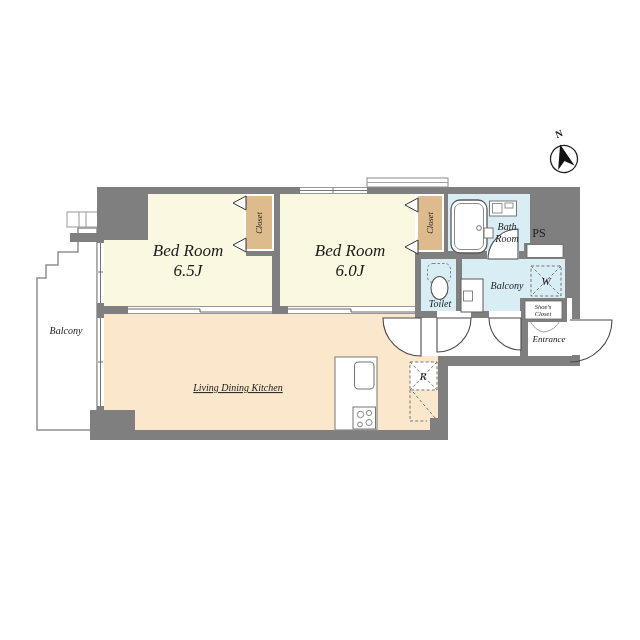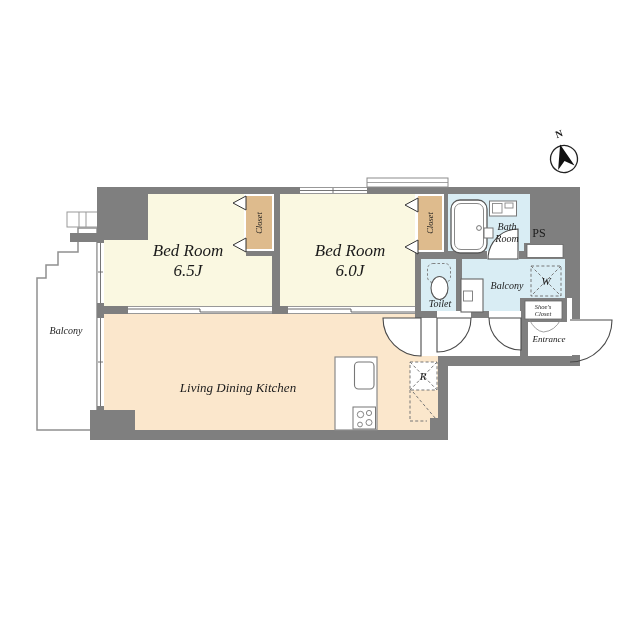--- a/index.html
+++ b/index.html
@@ -2,21 +2,21 @@
 <html><head>
 <meta charset="utf-8">
 <style>
   html,body{margin:0;padding:0;background:#fff;}
   #canvas{position:relative;width:640px;height:640px;background:#ffffff;overflow:hidden;
           font-family:"Liberation Serif",serif;}
   #plan-svg{position:absolute;left:0;top:0;}
   .lbl{position:absolute;transform:translate(-50%,-50%);font-style:italic;
        color:#1b1b1b;text-align:center;white-space:nowrap;line-height:1.18;}
   .room-lbl{font-size:17px;}
-  .ldk-lbl{font-size:13px;}
+  .ldk-lbl{font-size:10px;text-decoration:underline;}
   .small-lbl{font-size:10px;}
   .tiny-lbl{font-size:6.5px;line-height:1.12;}
   .vert-lbl{font-size:8.5px;transform:translate(-50%,-50%) rotate(-90deg);}
   .ps-lbl{font-size:12px;font-style:normal;}
   .appl-lbl{font-size:11px;}
   .n-lbl{font-size:10px;font-style:normal;font-weight:bold;
          transform:translate(-50%,-50%) rotate(-20deg);}
   .entrance-lbl{font-size:9px;}
   .lav-lbl{font-size:10px;}
   #watermark{position:absolute;left:226px;top:304px;font-family:"DejaVu Sans",sans-serif;

